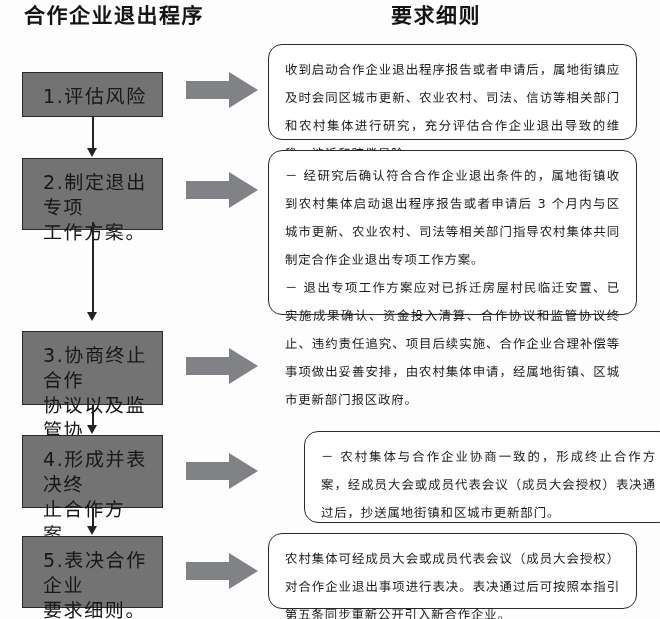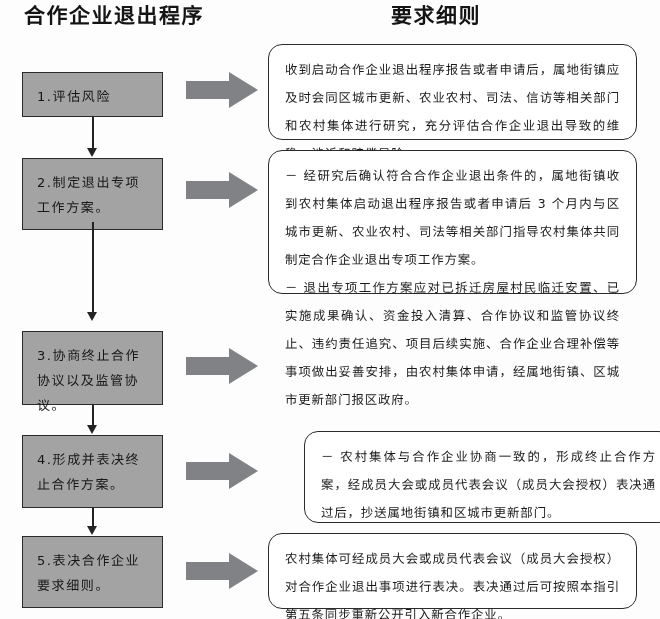--- a/index.html
+++ b/index.html
@@ -36,23 +36,23 @@
     line-height: 26px;
   }
   #title-left  { left: 24px; top: 3px; }
   #title-right { left: 391px; top: 3px; }
 
   
   .flow-box {
     position: absolute;
     box-sizing: border-box;
     border: 1.6px solid #2a2a2a;
-    background: #a3a3a3;
-    padding: 11px 0 0 14px;
-    font-size: 13px;
+    background: #737373;
+    padding: 11px 0 0 20px;
+    font-size: 19px;
     line-height: 25px;
     letter-spacing: 1.6px;
     color: #171717;
   }
   .flow-box span { display: block; }
 
   
   .connector {
     position: absolute;
     width: 1.8px;
@@ -138,21 +138,21 @@
   <div class="arrowhead" style="top:148px;"></div>
 
   <div class="flow-box" style="left:22px; top:158px; width:141px; height:72px;">
     <span>2.制定退出专项</span>
     <span>工作方案。</span>
   </div>
   <div class="block-arrow" style="left:186px; top:172px;">
     <div class="shaft"></div>
     <div class="head"></div>
   </div>
-  <div class="detail-box" style="left:268px; top:150px; width:369px; height:144px;">
+  <div class="detail-box" style="left:268px; top:150px; width:369px; height:165px;">
     <p class="dash">－ 经研究后确认符合合作企业退出条件的，属地街镇收到农村集体启动退出程序报告或者申请后 3 个月内与区城市更新、农业农村、司法等相关部门指导农村集体共同制定合作企业退出专项工作方案。</p>
     <p class="dash">－ 退出专项工作方案应对已拆迁房屋村民临迁安置、已实施成果确认、资金投入清算、合作协议和监管协议终止、违约责任追究、项目后续实施、合作企业合理补偿等事项做出妥善安排，由农村集体申请，经属地街镇、区城市更新部门报区政府。</p>
   </div>
   <div class="connector" style="top:222px; height:92px;"></div>
   <div class="arrowhead" style="top:312px;"></div>
 
   <div class="flow-box" style="left:22px; top:331px; width:141px; height:74px;">
     <span>3.协商终止合作</span>
     <span>协议以及监管协</span>
     <span>议。</span>

